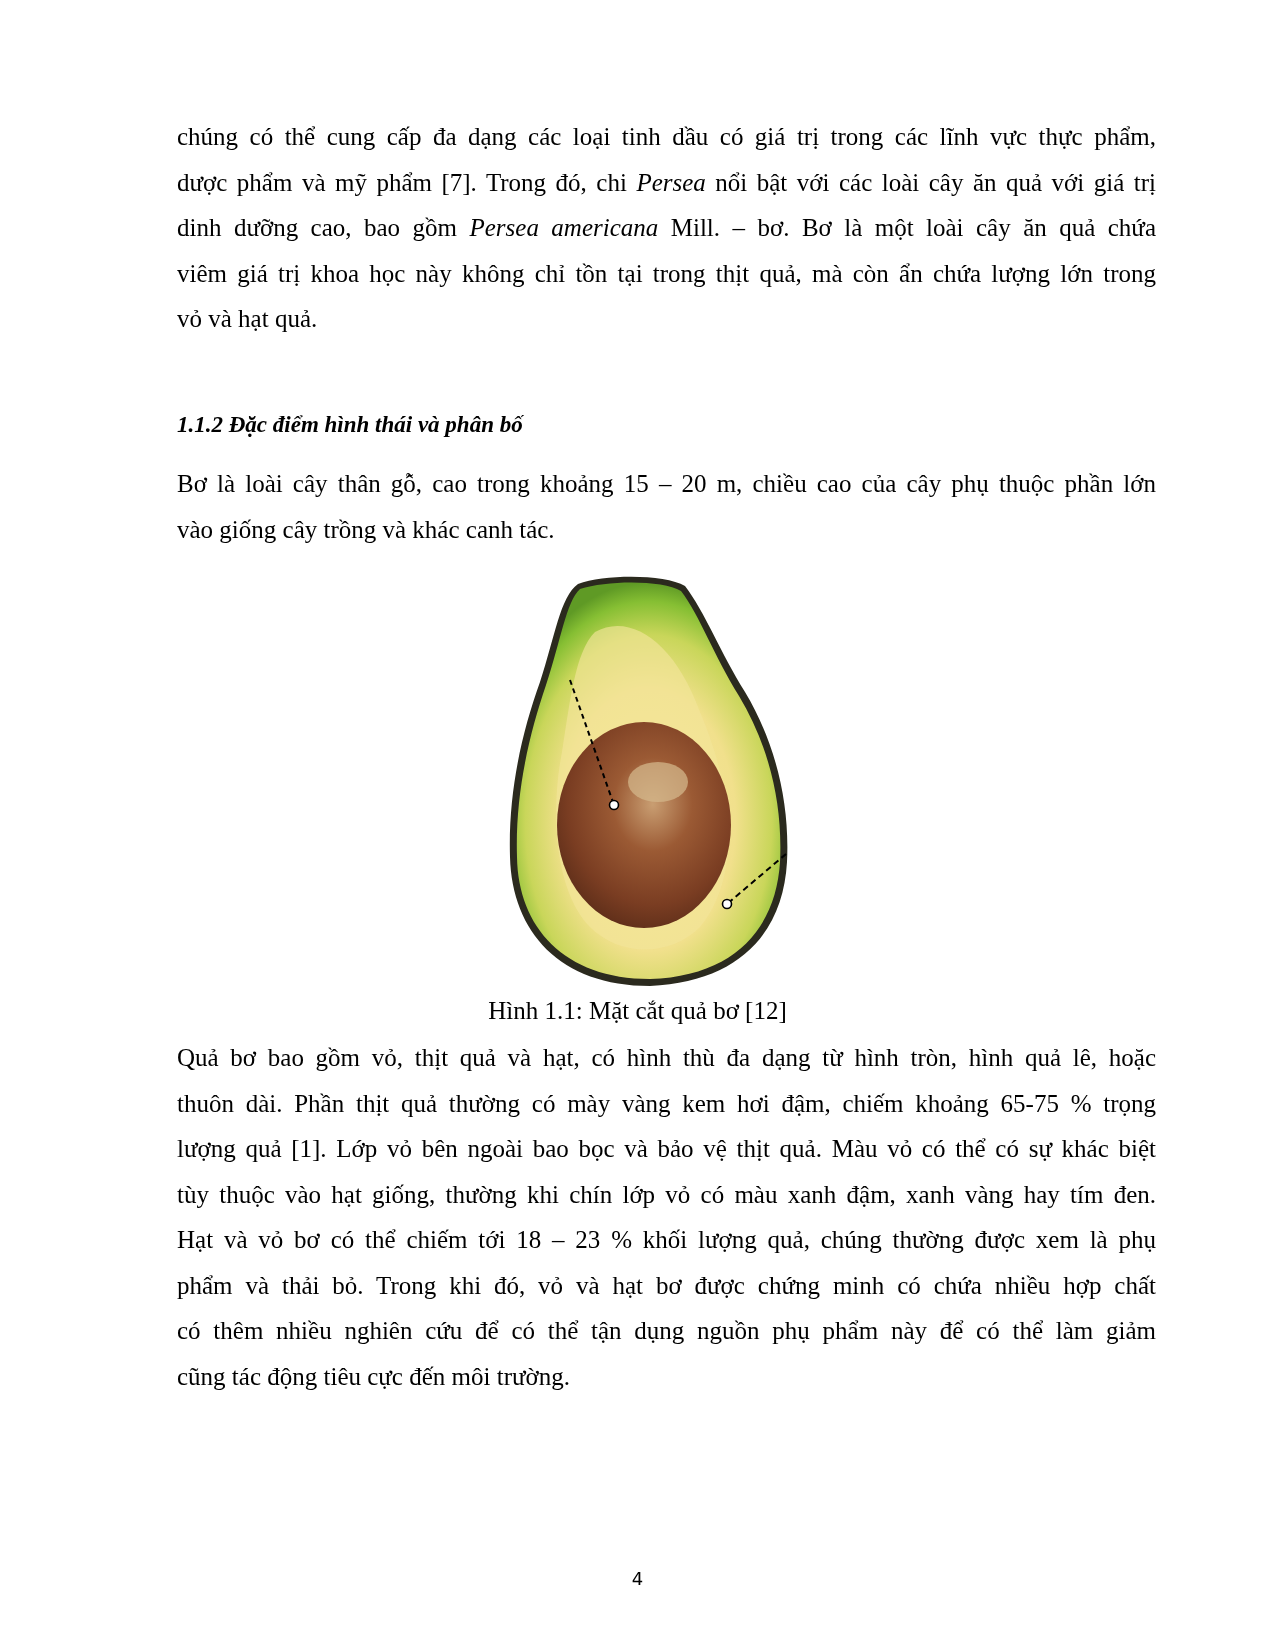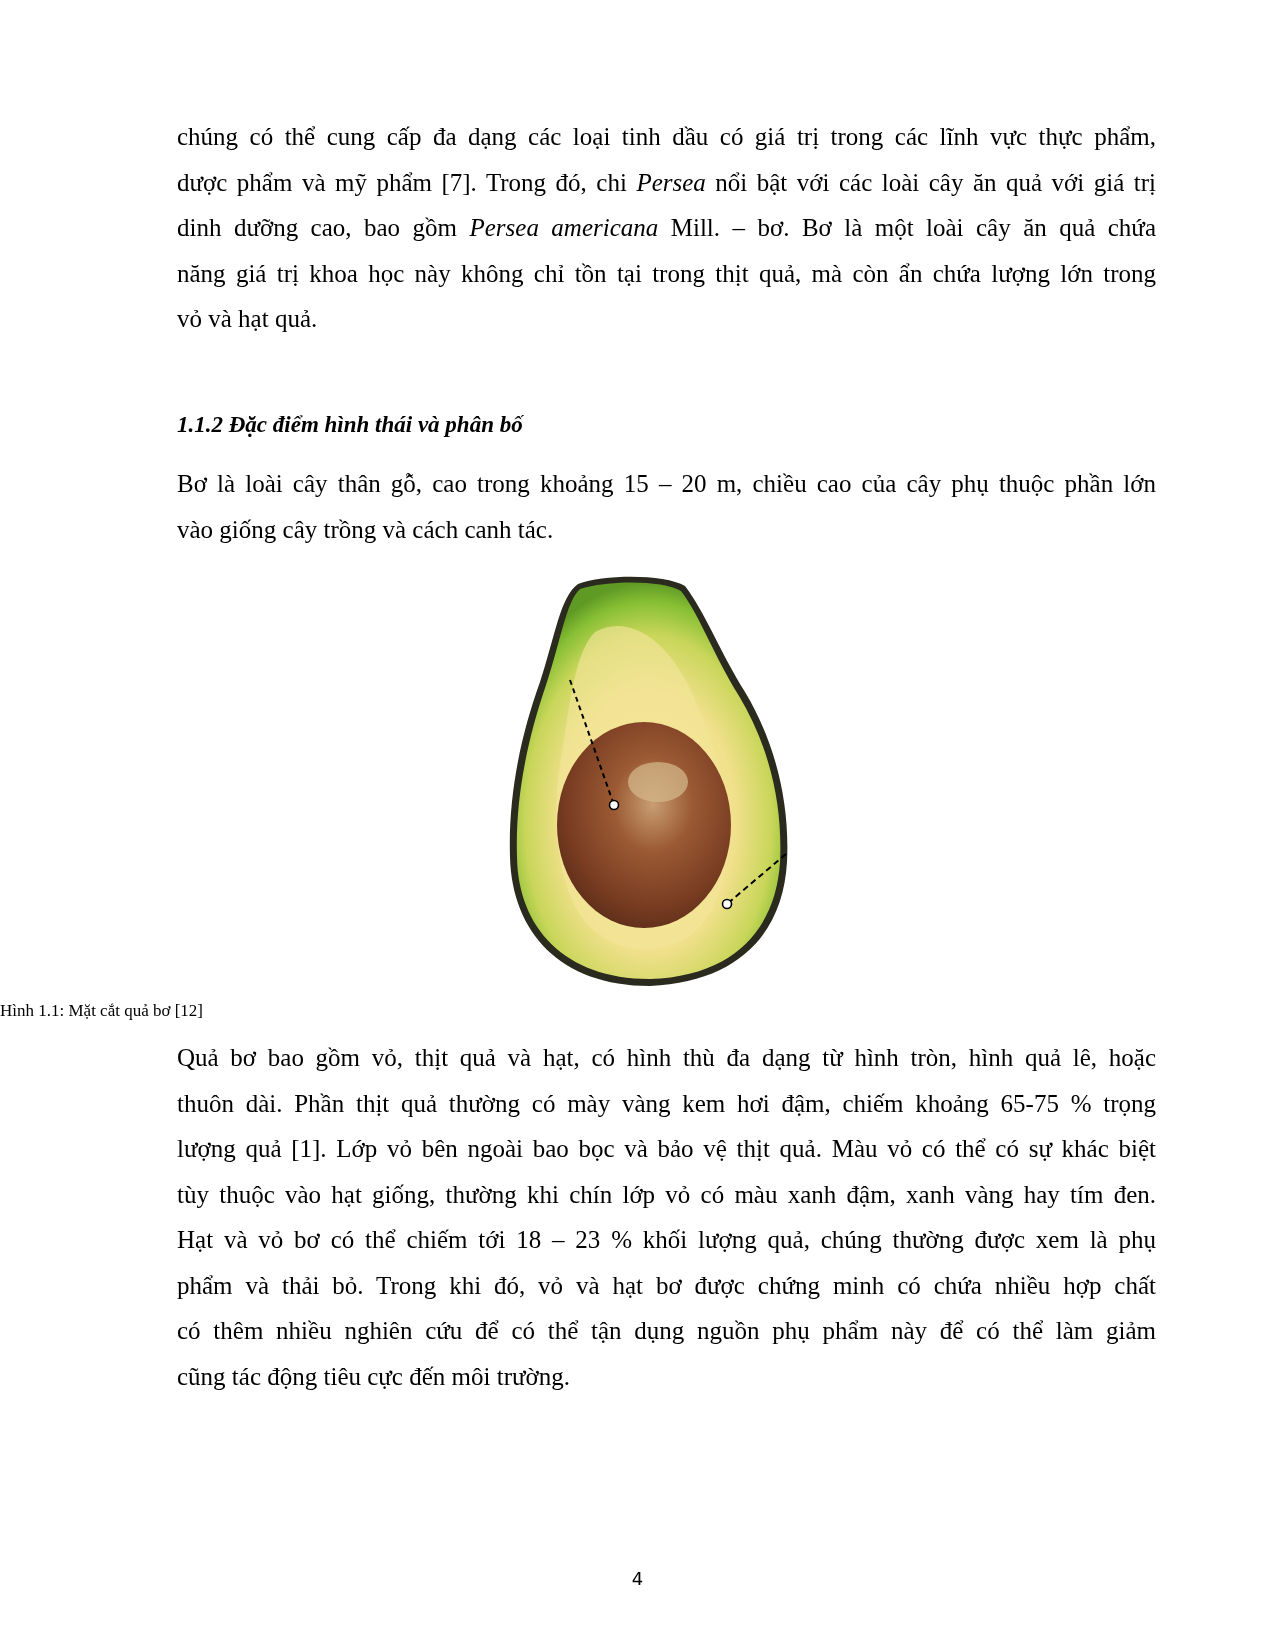--- a/index.html
+++ b/index.html
@@ -4,49 +4,49 @@
 <style>
   html, body { margin: 0; padding: 0; background: #ffffff; }
   body { width: 1275px; height: 1650px; position: relative; overflow: hidden;
          font-family: "Liberation Serif", "DejaVu Serif", serif; color: #000; }
   .page { position: absolute; left: 0; top: 0; width: 1084px; height: 1650px; background: #fff; }
   .text-block { position: absolute; left: 177px; width: 979px; }
   .para { font-size: 25px; line-height: 45.5px; text-align: justify; margin: 0; }
   .para .line { display: block; text-align-last: justify; white-space: nowrap; }
   .para .line.last { text-align-last: left; }
   .heading { font-size: 23px; font-style: italic; font-weight: bold; line-height: 45px; margin: 0; }
-  .caption { position: absolute; left: 0; width: 1275px; text-align: left; font-size: 17px; line-height: 30px; }
+  .caption { position: absolute; left: 0; width: 1275px; text-align: center; font-size: 25px; line-height: 30px; }
   .page-number { position: absolute; left: 0; width: 1275px; text-align: center;
                  font-family: "DejaVu Sans", "Liberation Sans", sans-serif; font-size: 18px; }
   .figure { position: absolute; left: 500px; top: 572px; width: 300px; height: 420px; }
   i { font-style: italic; }
 </style>
 </head>
 <body>
 
 <div class="page">
 
   <div class="text-block" style="top:114px;">
     <p class="para">
       <span class="line">chúng có thể cung cấp đa dạng các loại tinh dầu có giá trị trong các lĩnh vực thực phẩm,</span>
       <span class="line"><span>dược phẩm và mỹ phẩm [7]. Trong đó, chi </span><i>Persea</i><span> nổi bật với các loài cây ăn quả với giá trị</span></span>
       <span class="line"><span>dinh dưỡng cao, bao gồm </span><i>Persea americana</i><span> Mill. – bơ. Bơ là một loài cây ăn quả chứa</span></span>
-      <span class="line">năng giá trị khoa học này không chỉ tồn tại trong thịt quả, mà còn ẩn chứa lượng lớn trong</span>
+      <span class="line">viêm giá trị khoa học này không chỉ tồn tại trong thịt quả, mà còn ẩn chứa lượng lớn trong</span>
       <span class="line last">vỏ và hạt quả.</span>
     </p>
   </div>
 
   <div class="text-block" style="top:402px;">
     <h2 class="heading">1.1.2 Đặc điểm hình thái và phân bố</h2>
   </div>
 
   <div class="text-block" style="top:461px;">
     <p class="para">
       <span class="line">Bơ là loài cây thân gỗ, cao trong khoảng 15 – 20 m, chiều cao của cây phụ thuộc phần lớn</span>
-      <span class="line last">vào giống cây trồng và cách canh tác.</span>
+      <span class="line last">vào giống cây trồng và khác canh tác.</span>
     </p>
   </div>
 
   <div class="figure">
     <svg width="300" height="420" viewBox="0 0 300 420">
       <defs>
         <radialGradient id="fleshG" cx="50%" cy="60%" r="60%">
           <stop offset="0%" stop-color="#f6ea9e"></stop>
           <stop offset="55%" stop-color="#f1e08c"></stop>
           <stop offset="78%" stop-color="#c9d65a"></stop>

